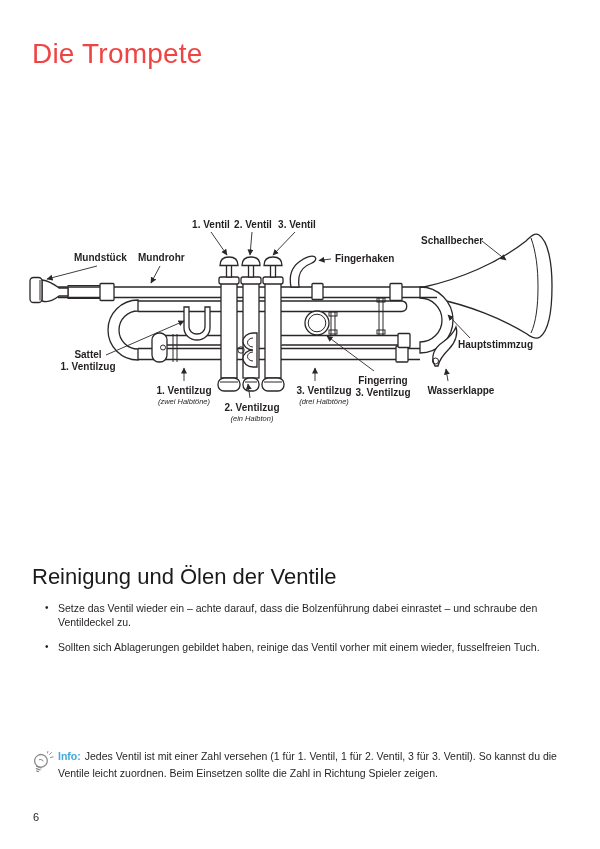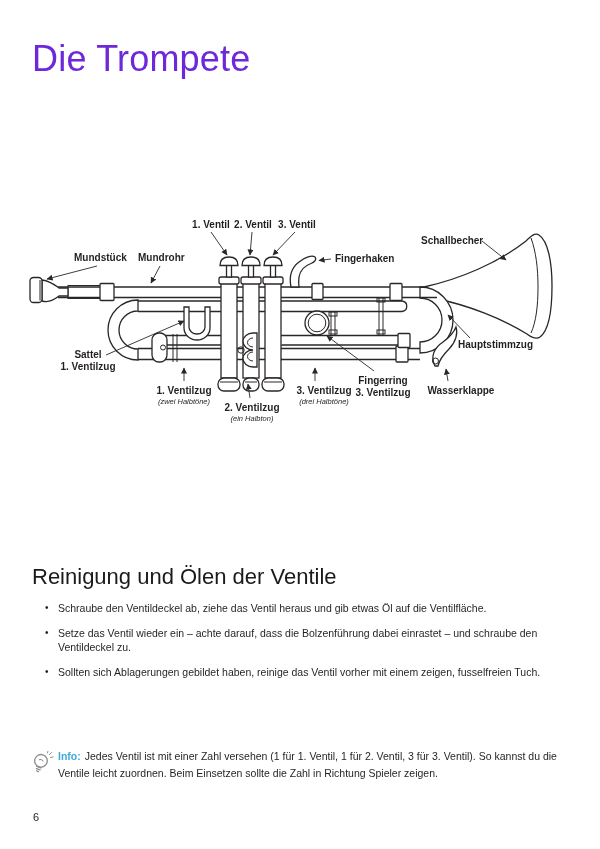--- a/index.html
+++ b/index.html
@@ -1,22 +1,22 @@
 <!DOCTYPE html>
 <html lang="de"><head>
 <meta charset="utf-8">
 <style>
   html,body{margin:0;padding:0;background:#ffffff;}
   .page{
     position:relative;width:600px;height:849px;background:#fff;
     font-family:"Liberation Sans",sans-serif;color:#231f20;overflow:hidden;
   }
   .title{
-    position:absolute;left:32px;top:38px;font-size:36px;font-weight:normal;
-    letter-spacing:0.2px;color:#6d28d9;
+    position:absolute;left:32px;top:38px;font-size:28px;font-weight:normal;
+    letter-spacing:0.2px;color:#ef4444;
   }
   .diagram{position:absolute;left:0;top:200px;width:600px;height:245px;}
   .tube{fill:none;stroke:#2b2728;stroke-width:1.3;}
   .thin{fill:none;stroke:#2b2728;stroke-width:1;}
   .wfill{fill:#ffffff;stroke:#2b2728;stroke-width:1.3;}
   .leader{fill:none;stroke:#2b2728;stroke-width:0.9;marker-end:url(#ah);}
   .lbl{font-family:"Liberation Sans",sans-serif;font-size:10px;font-weight:600;fill:#231f20;}
   .lbl-sub{font-family:"Liberation Sans",sans-serif;font-size:7.5px;font-style:italic;font-weight:400;fill:#231f20;}
   .section-heading{
     position:absolute;left:32px;top:564px;font-size:22px;font-weight:normal;color:#1a1a1a;
@@ -177,23 +177,22 @@
       <text class="lbl-sub" x="324" y="404" text-anchor="middle">(drei Halbtöne)</text>
       <text class="lbl" x="383" y="384" text-anchor="middle">Fingerring</text>
       <text class="lbl" x="383" y="396" text-anchor="middle">3. Ventilzug</text>
       <text class="lbl" x="461" y="394" text-anchor="middle">Wasserklappe</text>
     </g>
   </svg>
 
   <div class="section-heading">Reinigung und Ölen der Ventile</div>
 
   <div class="bullets">
-    <div class="bullet">Schraube den Ventildeckel ab, ziehe das Ventil heraus und gib etwas Öl auf die Ventilfläche.</div>
     <div class="bullet">Setze das Ventil wieder ein – achte darauf, dass die Bolzenführung dabei einrastet – und schraube den Ventildeckel zu.</div>
-    <div class="bullet">Sollten sich Ablagerungen gebildet haben, reinige das Ventil vorher mit einem zeigen, fusselfreien Tuch.</div>
+    <div class="bullet">Sollten sich Ablagerungen gebildet haben, reinige das Ventil vorher mit einem wieder, fusselfreien Tuch.</div>
   </div>
 
   <div class="info">
     <svg class="info-icon" viewBox="0 0 26 28" xmlns="http://www.w3.org/2000/svg">
       <g fill="none" stroke="#8c8c8c" stroke-width="1.3" stroke-linecap="round" transform="rotate(18 12 13)">
         <circle cx="11" cy="10" r="6.3"></circle>
         <path d="M9,9.5 q2,-1.5 4,0" stroke-width="1"></path>
         <path d="M8.6,16.6 H13.4 M9,18.8 H13 M10,21 H12"></path>
       </g>
       <g stroke="#8c8c8c" stroke-width="1" stroke-linecap="round">

